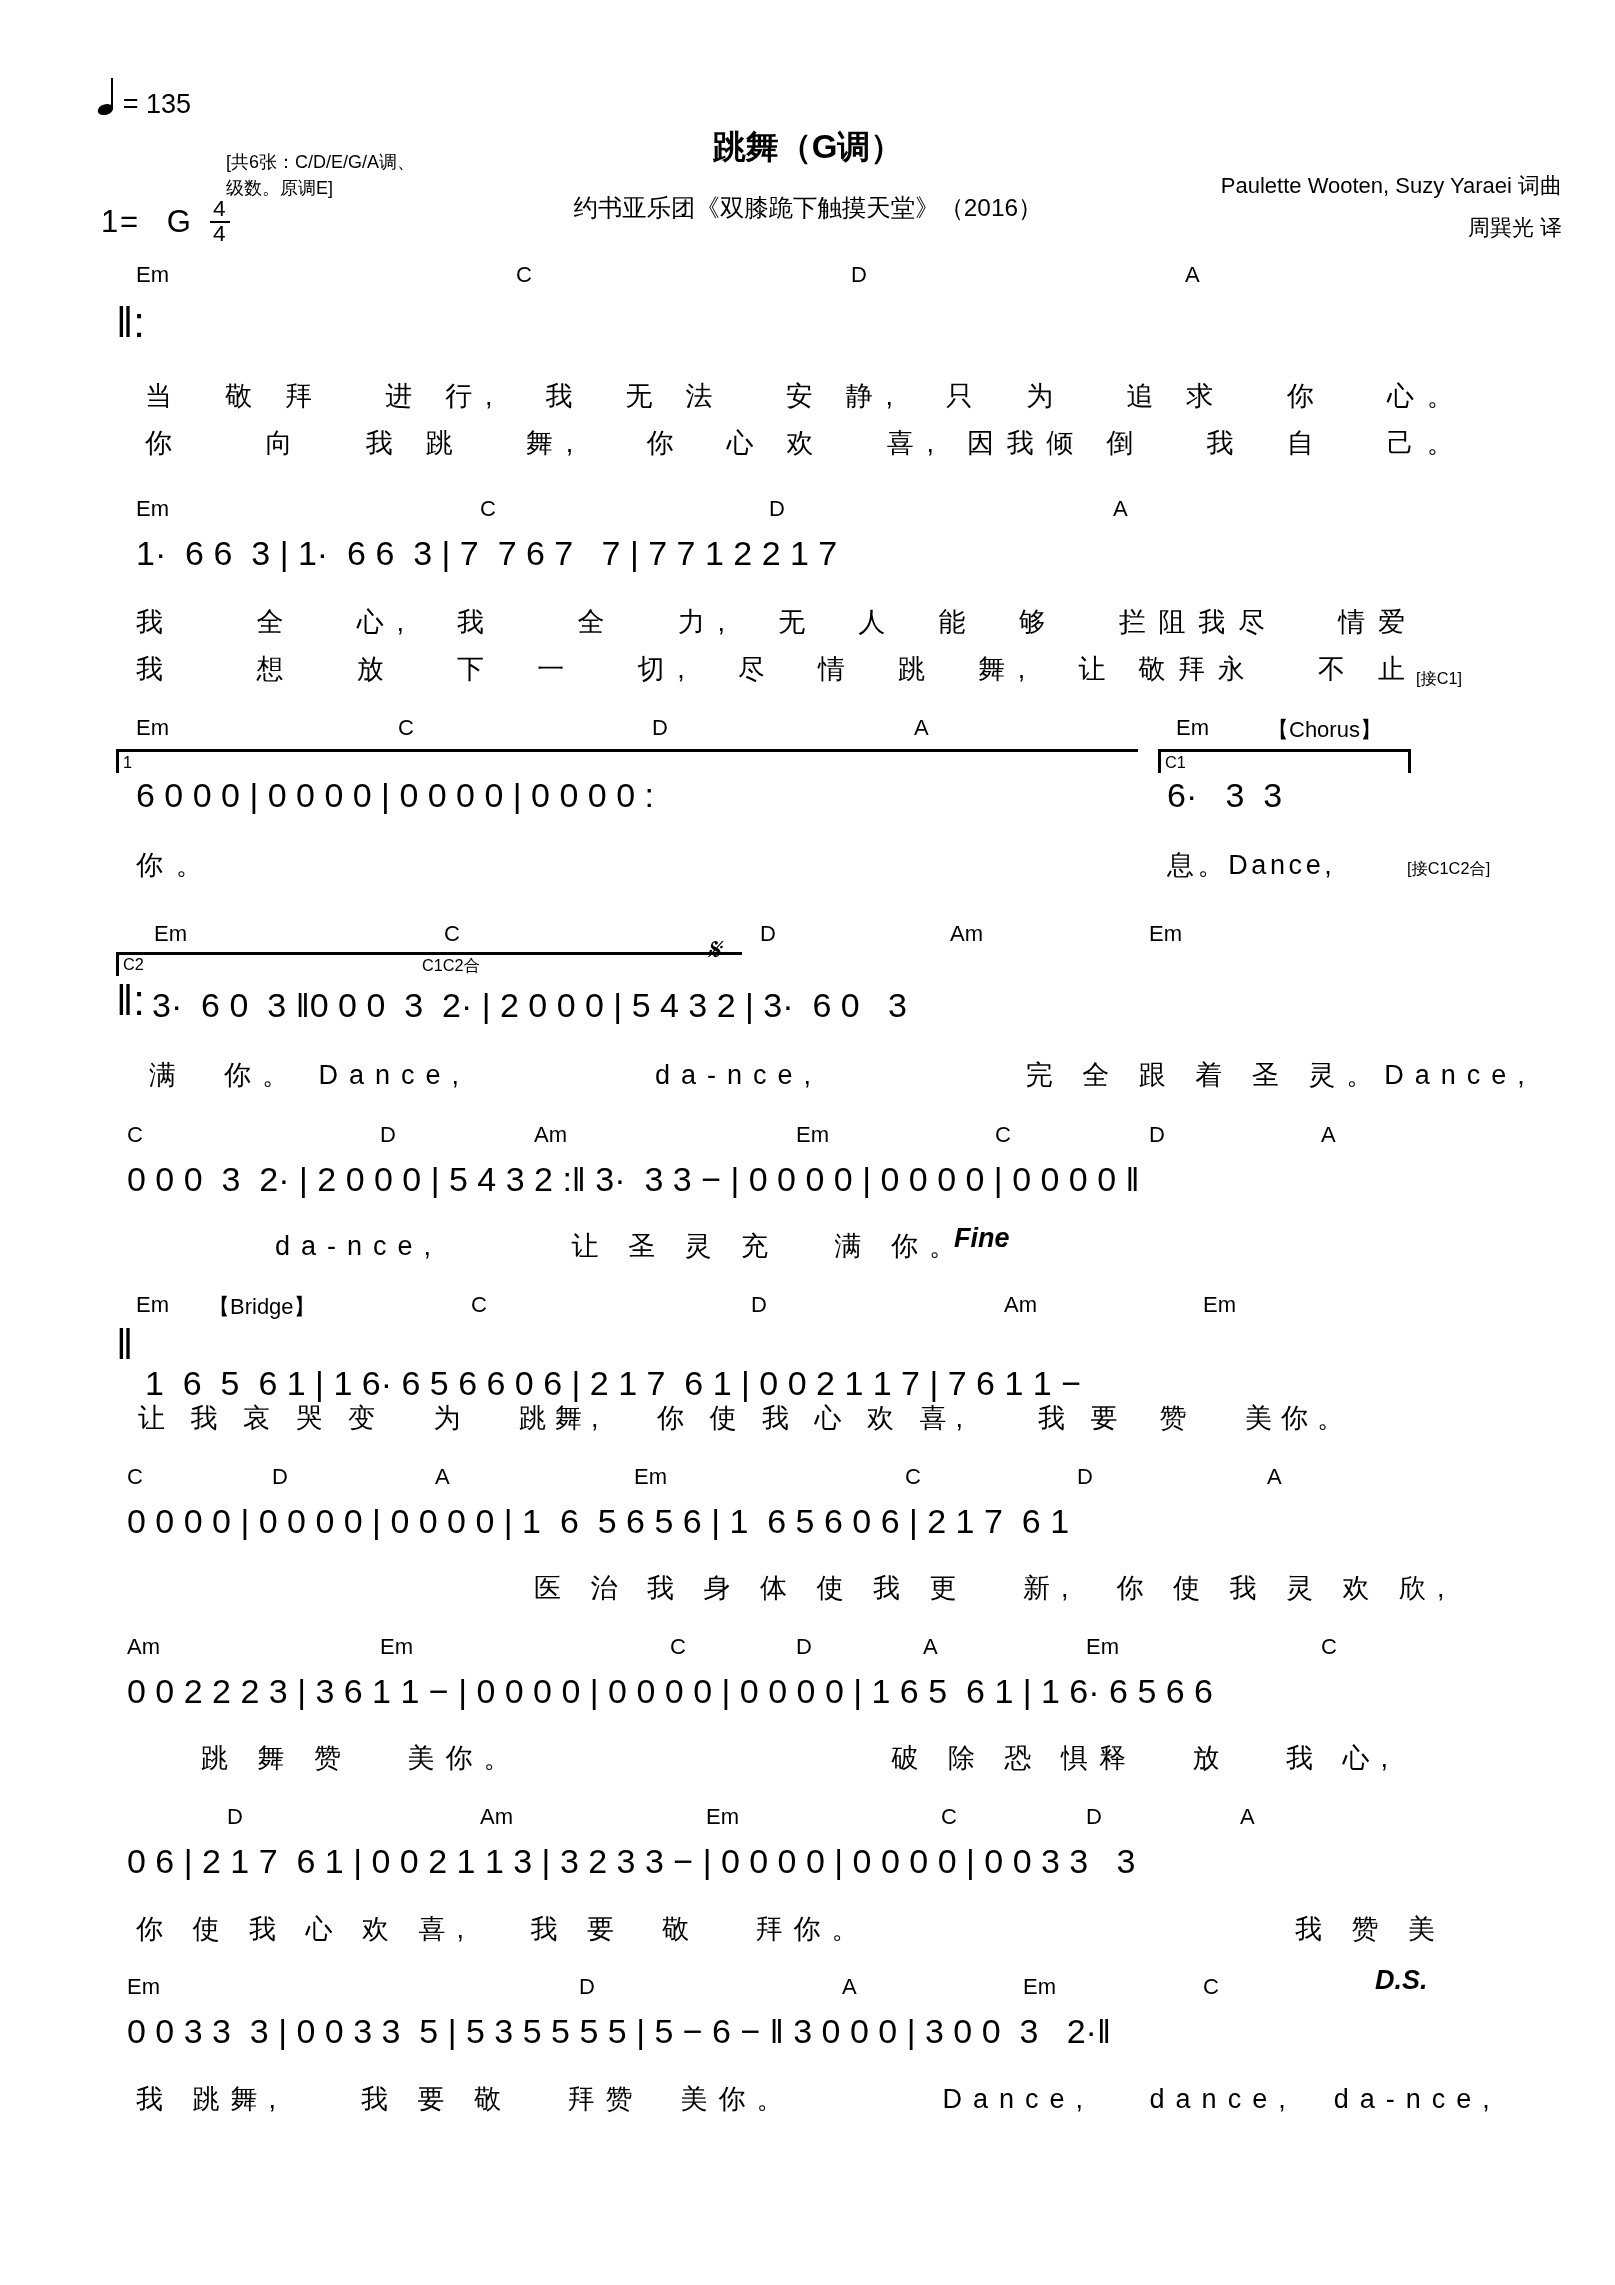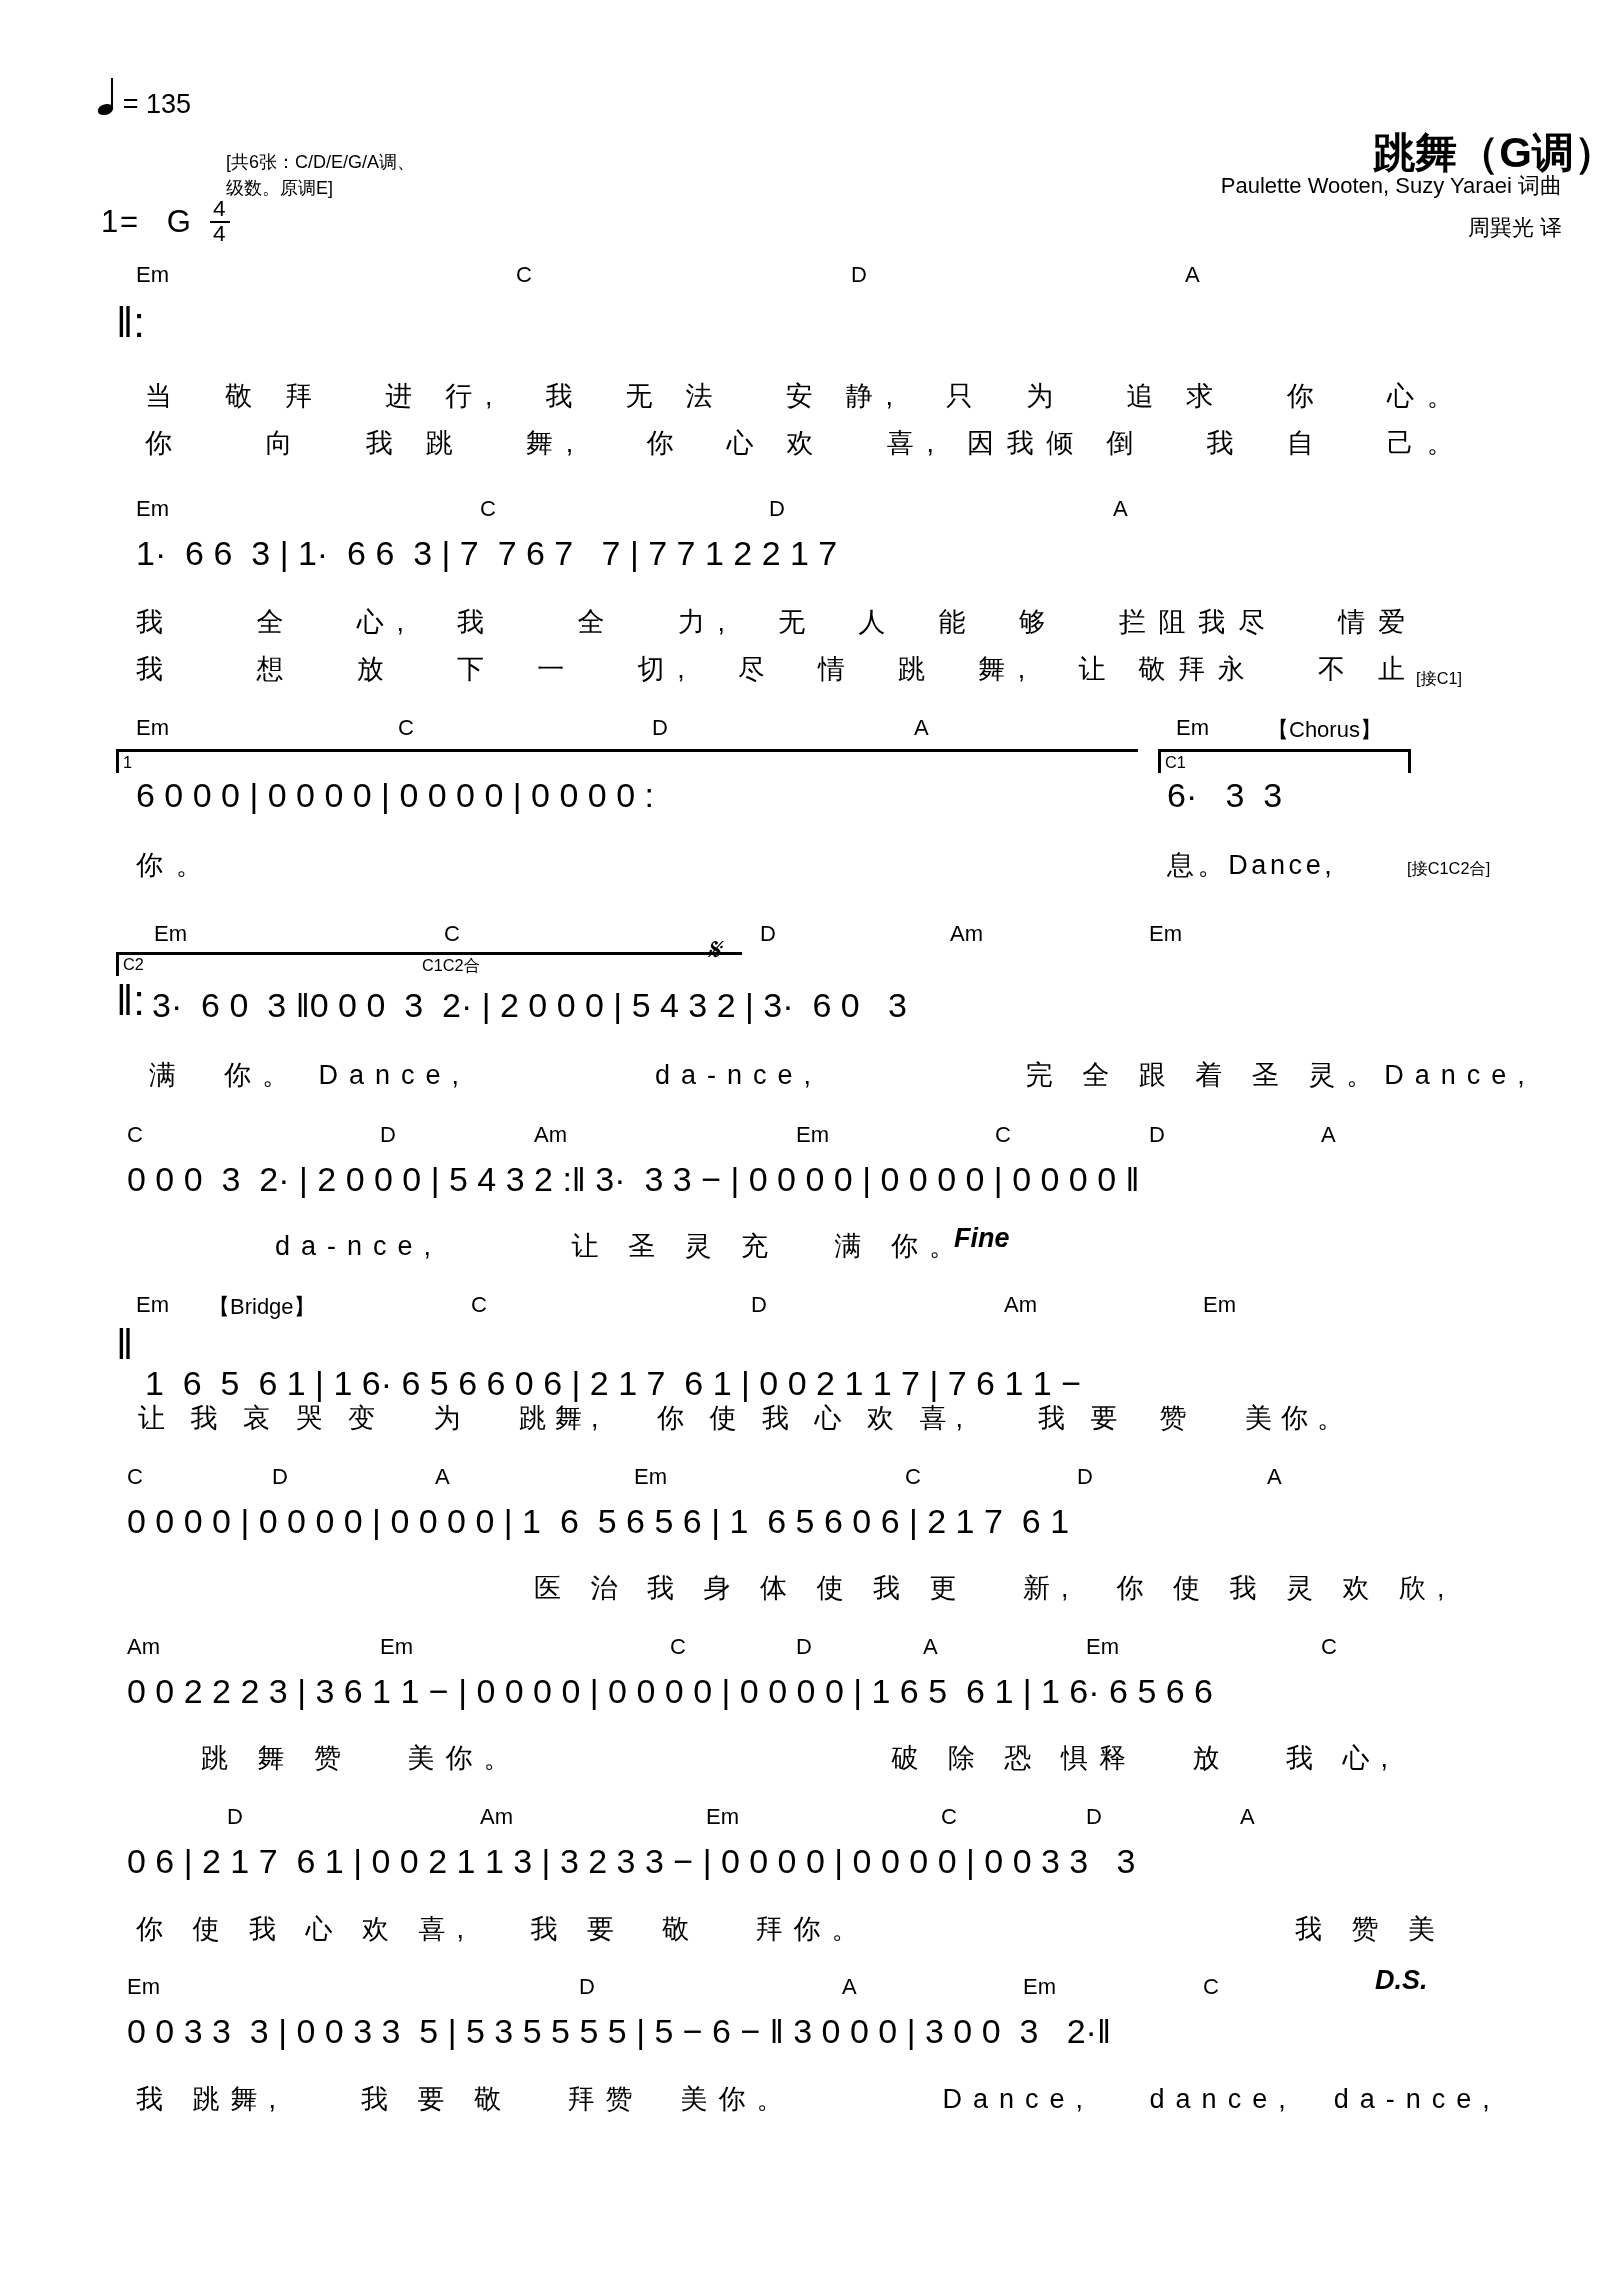--- a/index.html
+++ b/index.html
@@ -9,21 +9,21 @@
   
   .tempo{position:absolute;left:98px;top:89px;font-size:27px;}
   .note-head{display:inline-block;width:14.5px;height:11px;background:#000;border-radius:50%;transform:skewX(-18deg);position:relative;top:1.8px;}
   .note-stem{display:inline-block;width:2.7px;height:31px;background:#000;position:relative;top:-11px;left:-1.8px;vertical-align:top;}
   .bracket-note{position:absolute;left:226px;top:149px;font-size:18px;line-height:1.45;}
   .keysig{position:absolute;left:101px;top:201px;font-size:31px;letter-spacing:1.8px;}
   .timesig{display:inline-block;text-align:center;line-height:0.92;font-size:22.6px;vertical-align:middle;position:relative;top:-1.8px;margin-left:7.2px;}
   .timesig span{display:block;}
   .timesig .bar{display:block;width:20px;height:1.8px;background:#000;margin:0.9px 0;}
 
-  .title{position:absolute;left:0;right:0;top:125px;text-align:right;font-size:42px;font-weight:bold;}
+  .title{position:absolute;left:0;right:0;top:125px;text-align:center;font-size:33px;font-weight:bold;}
   .subtitle{position:absolute;left:0;right:0;top:192px;text-align:center;font-size:24.4px;}
   .credits{position:absolute;right:54px;top:165px;text-align:right;font-size:22px;line-height:1.9;}
 
   
   .chordrow{position:absolute;font-size:22px;}
   .chordrow span{position:absolute;top:0;}
   .notesrow{position:absolute;font-size:34px;white-space:pre;letter-spacing:0px;}
   .lyricrow{position:absolute;font-size:27px;white-space:pre;}
   .tiny{font-size:16.3px;}
   .smalltag{font-size:16.3px;}
@@ -49,20 +49,21 @@
     <span>1=</span>
     <span style="margin-left:16.3px;">G</span>
     <span class="timesig">
       <span>4</span>
       <span class="bar"></span>
       <span>4</span>
     </span>
   </div>
 
   <div class="title">跳舞（G调）</div>
+  <div class="subtitle">约书亚乐团《双膝跪下触摸天堂》（2016）</div>
   <div class="credits">
     <div>Paulette Wooten, Suzy Yaraei 词曲</div>
     <div>周巽光 译</div>
   </div>
 
   <div class="chordrow" style="left:136px;top:262px;width:1357px;height:27px;">
     <span style="left:0px;">Em</span>
     <span style="left:380px;">C</span>
     <span style="left:715px;">D</span>
     <span style="left:1049px;">A</span>

